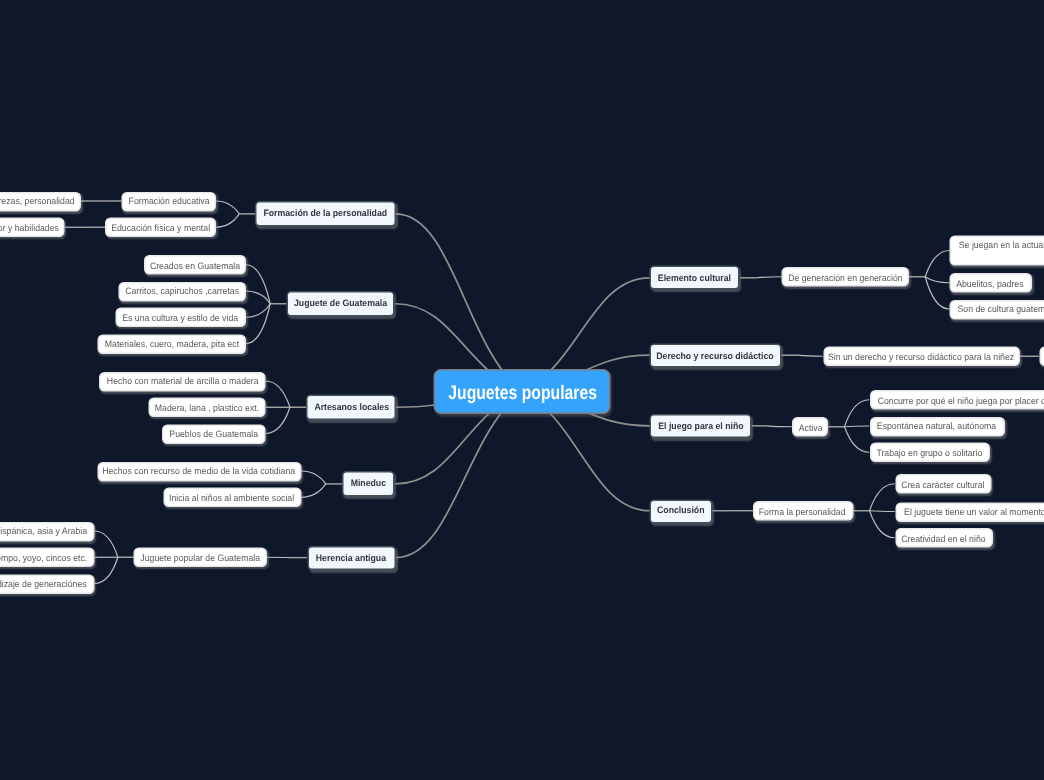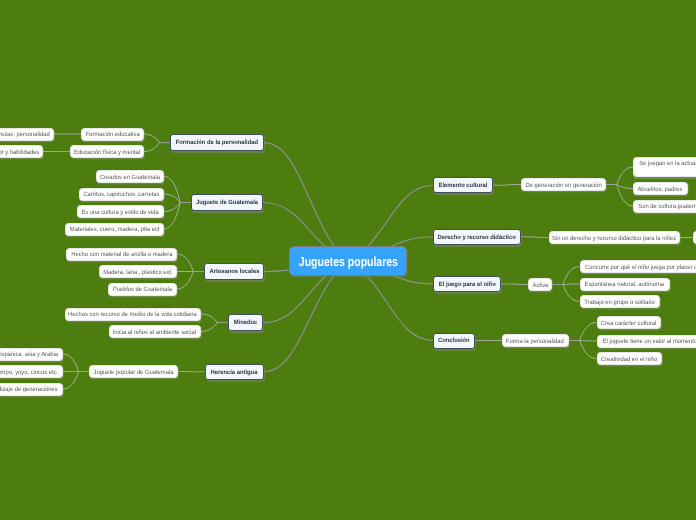--- a/index.html
+++ b/index.html
@@ -1,19 +1,19 @@
 <!DOCTYPE html>
 <html><head>
 <meta charset="utf-8">
 <style>
   html,body{margin:0;padding:0;background:#fff;}
   body{width:696px;height:520px;overflow:hidden;
        font-family:"Liberation Sans",sans-serif;
        -webkit-font-smoothing:antialiased;text-rendering:geometricPrecision;}
-  #map{position:relative;width:696px;height:520px;background:#4d7c0f;}
+  #map{position:relative;width:696px;height:520px;background:#0f172a;}
   svg#links{position:absolute;left:0;top:0;width:696px;height:520px;pointer-events:none;}
   .node{position:absolute;box-sizing:border-box;display:flex;align-items:center;
         justify-content:center;text-align:center;overflow:hidden;}
   .node span{display:inline-block;max-width:none;}
   
   .lvl-root{background:#35a3fc;border:1.6px solid #7d7d7d;border-radius:5px;color:#fff;
             font-weight:bold;font-size:13px;line-height:1;white-space:nowrap;
             box-shadow:1px 1.5px 1.5px rgba(120,120,120,.35);}
   .lvl-root{overflow:visible;}
   .lvl-root span{transform:scaleX(.807) translateZ(0);transform-origin:center;white-space:nowrap;}

